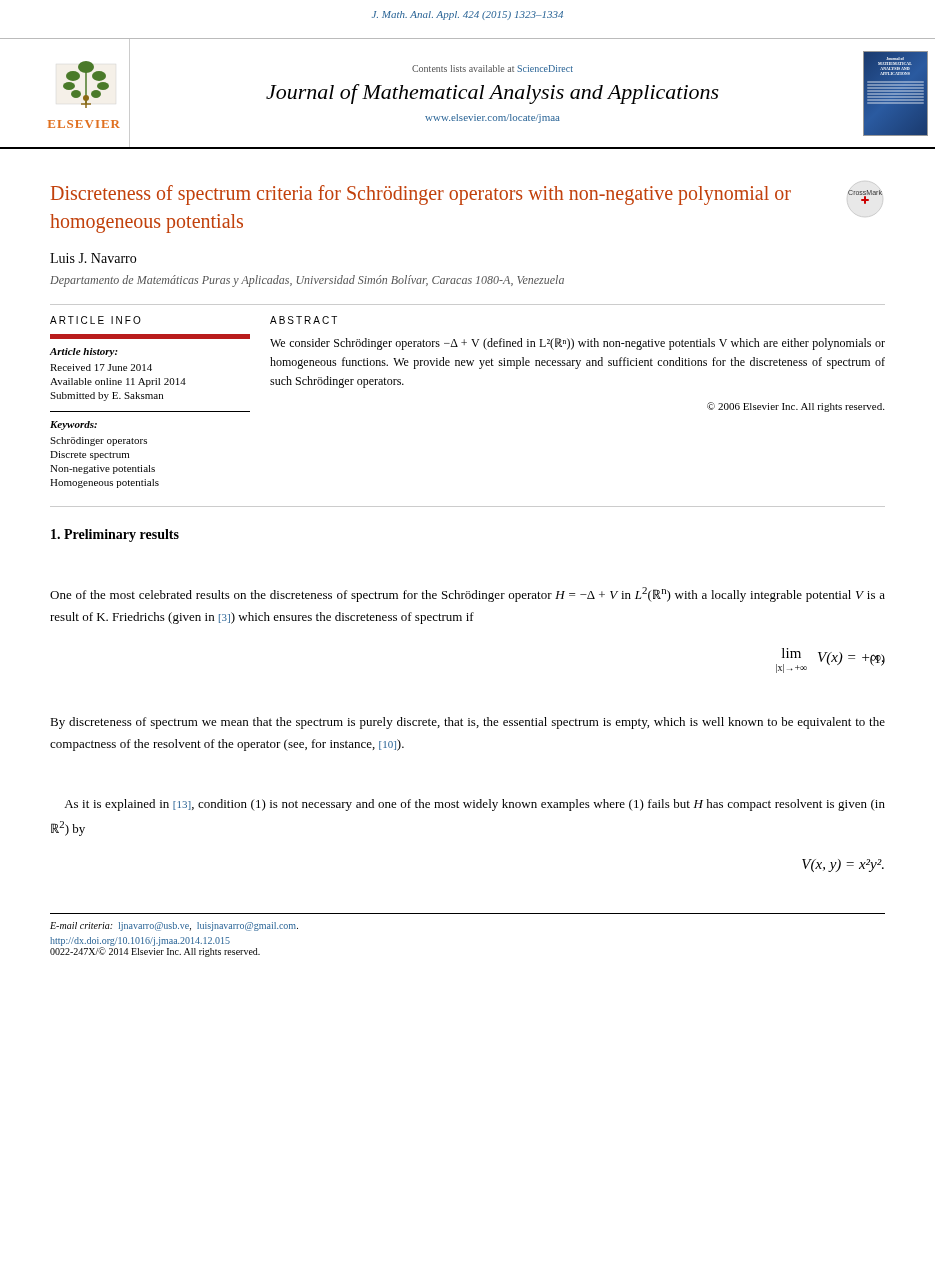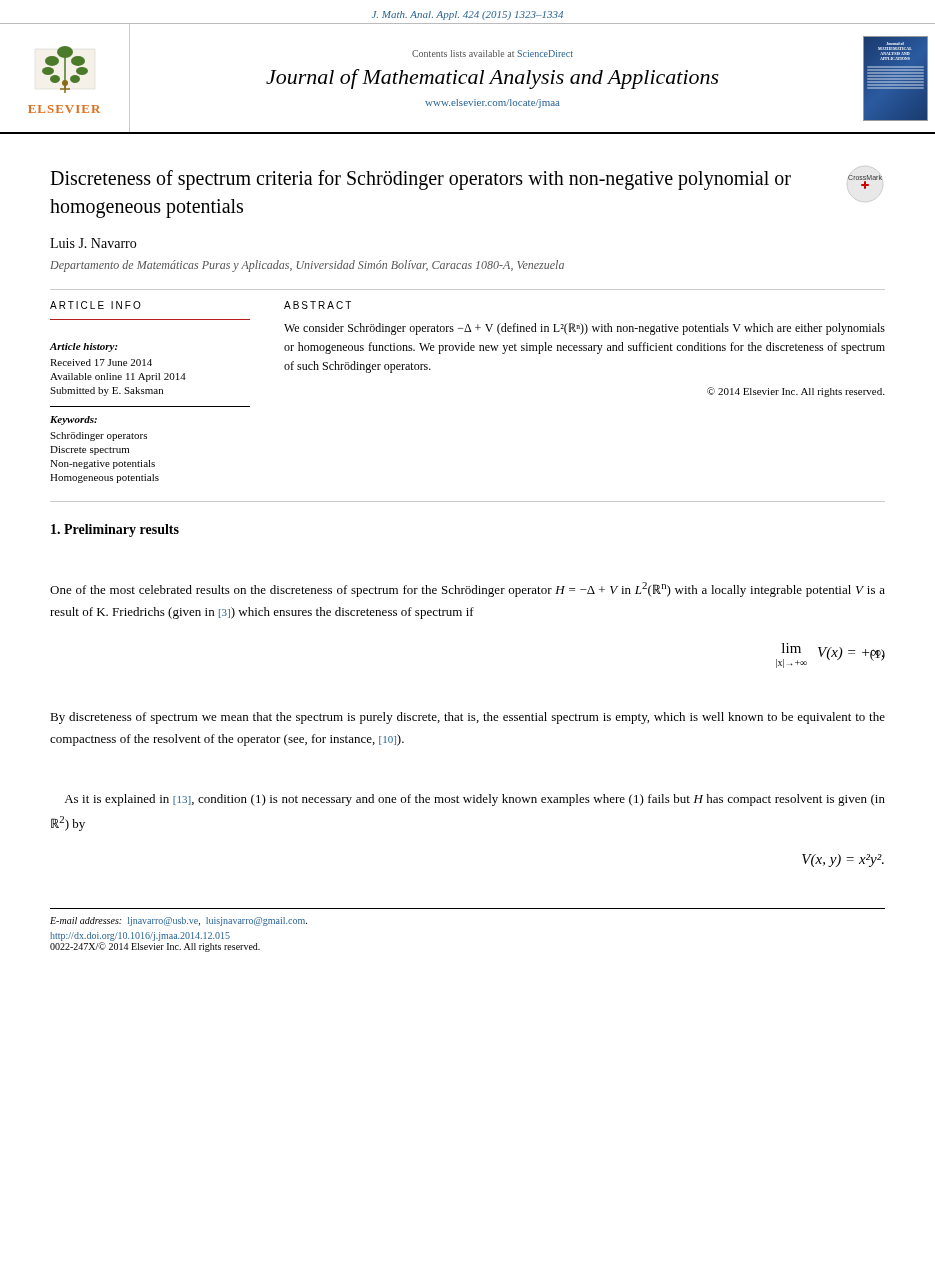--- a/index.html
+++ b/index.html
@@ -18,39 +18,39 @@
       background: #fff;
       padding: 0;
       position: relative;
     }
 
     
     .top-ref {
       text-align: center;
       font-size: 11px;
       color: #2a6496;
-      padding: 8px 0 3px 0;
+      padding: 8px 0 18px 0;
       font-style: italic;
       border-bottom: 1px solid #bbb;
     }
 
     
     .header-area {
       display: flex;
       align-items: stretch;
       border-bottom: 2px solid #000;
       min-height: 110px;
     }
 
     .elsevier-logo {
       width: 130px;
       min-width: 130px;
       display: flex;
       flex-direction: column;
-      align-items: center;
+      align-items: flex-end;
       justify-content: center;
       border-right: 1px solid #ccc;
       padding: 8px;
     }
 
     .elsevier-tree {
       width: 70px;
       height: 60px;
     }
 
@@ -149,21 +149,21 @@
       align-items: flex-start;
       margin-bottom: 16px;
       margin-top: 10px;
     }
 
     .paper-title {
       font-size: 20px;
       font-weight: normal;
       line-height: 1.4;
       flex: 1;
-      color: #000000;
+      color: #c2410c;
     }
 
     .crossmark-badge {
       width: 40px;
       height: 40px;
       margin-left: 20px;
       flex-shrink: 0;
     }
 
     
@@ -182,21 +182,21 @@
 
     .divider-line {
       border: none;
       border-top: 1px solid #ccc;
       margin: 10px 0;
     }
 
     
     .two-col {
       display: flex;
-      gap: 34px;
+      gap: 20px;
       margin-bottom: 16px;
     }
 
     .left-col {
       width: 200px;
       min-width: 200px;
     }
 
     .right-col {
       flex: 1;
@@ -205,22 +205,22 @@
     .section-label {
       font-size: 10px;
       letter-spacing: 2px;
       text-transform: uppercase;
       color: #000;
       margin-bottom: 8px;
       font-family: Arial, sans-serif;
     }
 
     .article-info-box {
-      border-top: 1px solid #b91c1c;
-      padding-top: 20px;
+      border-top: 5px solid #b91c1c;
+      padding-top: 6px;
     }
 
     .info-label {
       font-size: 11px;
       font-style: italic;
       font-weight: bold;
       margin-bottom: 4px;
     }
 
     .info-item {
@@ -433,21 +433,21 @@
           <div class="keyword-item">Schrödinger operators</div>
           <div class="keyword-item">Discrete spectrum</div>
           <div class="keyword-item">Non-negative potentials</div>
           <div class="keyword-item">Homogeneous potentials</div>
         </div>
       </div>
 
       <div class="right-col">
         <div class="section-label">ABSTRACT</div>
         <p class="abstract-text">We consider Schrödinger operators −Δ + V (defined in L²(ℝⁿ)) with non-negative potentials V which are either polynomials or homogeneous functions. We provide new yet simple necessary and sufficient conditions for the discreteness of spectrum of such Schrödinger operators.</p>
-        <div class="copyright-line">© 2014 Elsevier Inc. All rights reserved.</div>
+        <div class="copyright-line">© 2006 Elsevier Inc. All rights reserved.</div>
       </div>
 
     </div>
 
     <hr class="divider-line">
 
     <h2 class="section-heading">1. Preliminary results</h2>
 
     <p class="body-text">
       One of the most celebrated results on the discreteness of spectrum for the Schrödinger operator <span class="math-italic">H</span> = −Δ + <span class="math-italic">V</span> in <span class="math-italic">L</span><sup>2</sup>(ℝ<sup>n</sup>) with a locally integrable potential <span class="math-italic">V</span> is a result of K. Friedrichs (given in <span class="blue-ref inline-ref">[3]</span>) which ensures the discreteness of spectrum if
@@ -473,21 +473,21 @@
     </p>
 
     <div class="equation-block">
       <div class="equation-content">
         <span style="font-style:italic;">V(x, y) = x²y².</span>
       </div>
     </div>
 
     <div class="footnote-area">
       <p class="footnote-text">
-        <span class="math-italic">E-mail addresses:</span>
+        <span class="math-italic">E-mail criteria:</span>
         &nbsp;<a class="footnote-link">ljnavarro@usb.ve</a><span>,</span>
         &nbsp;<a class="footnote-link">luisjnavarro@gmail.com</a>.
       </p>
       <div class="doi-line">http://dx.doi.org/10.1016/j.jmaa.2014.12.015</div>
       <div class="issn-line">0022-247X/© 2014 Elsevier Inc. All rights reserved.</div>
     </div>
 
   </div>
 
 </div>

